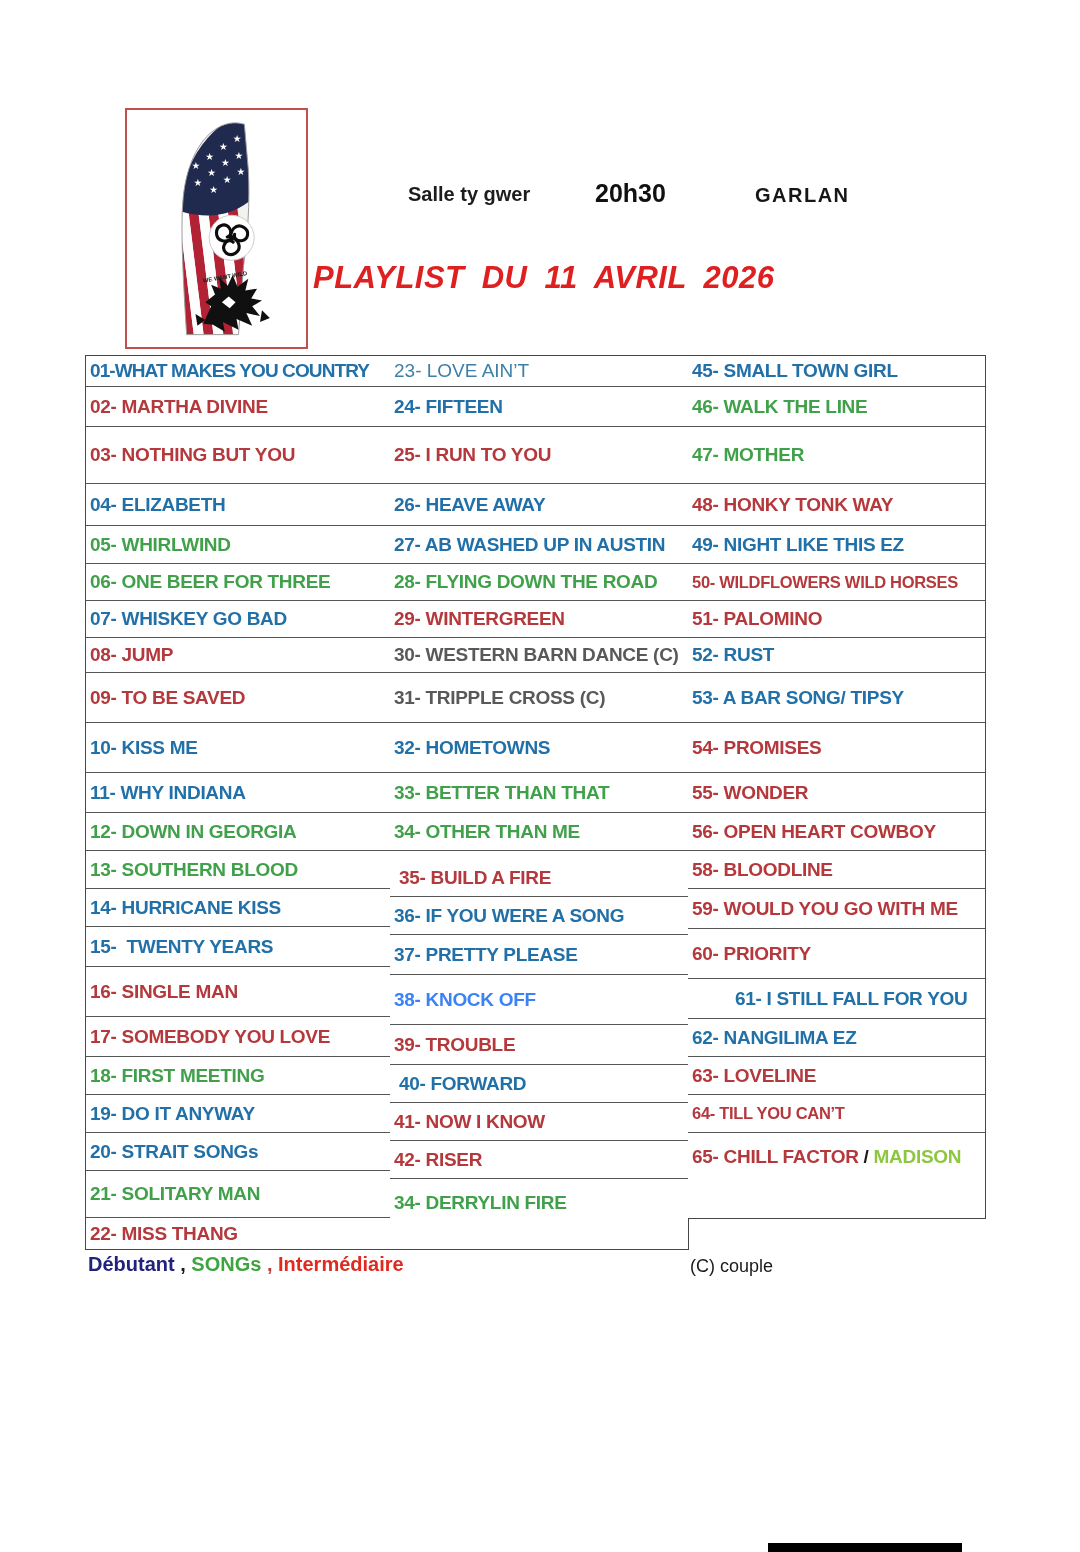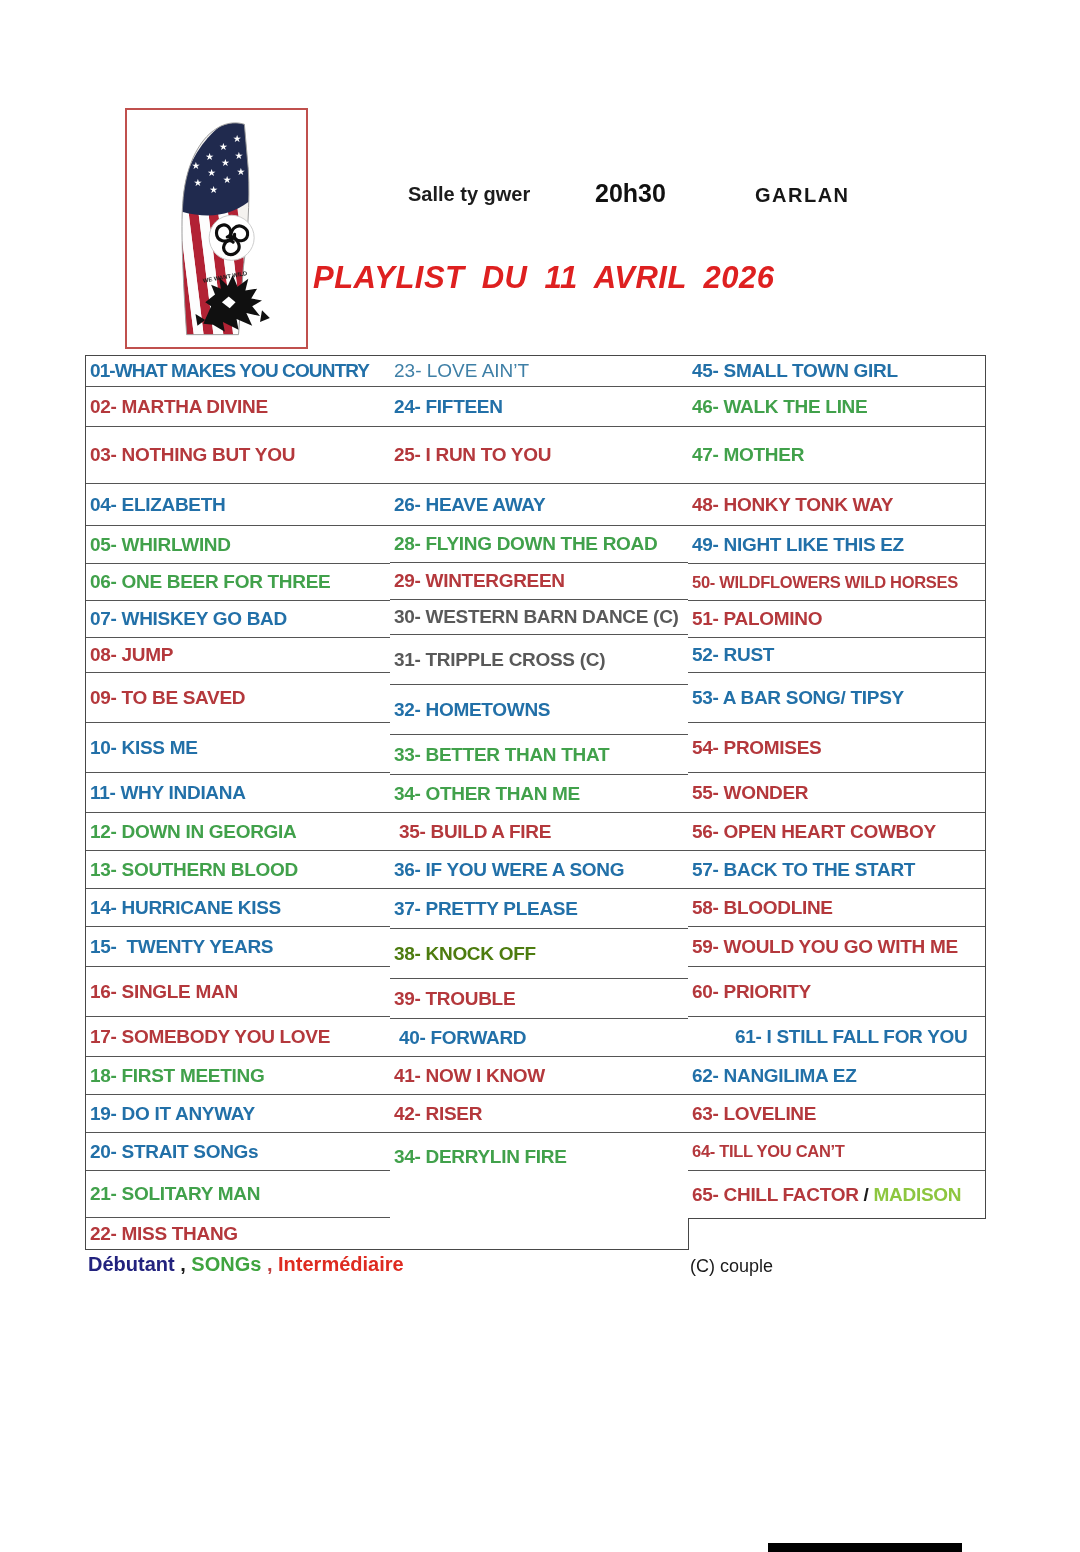--- a/index.html
+++ b/index.html
@@ -177,20 +177,23 @@
     </div>
     <div class="cell" style="height: 40px;">
       <span class="song" style="color: rgb(34, 112, 168);">24- FIFTEEN</span>
     </div>
     <div class="cell" style="height: 57px;">
       <span class="song" style="color: rgb(180, 56, 60);">25- I RUN TO YOU</span>
     </div>
     <div class="cell" style="height: 42px;">
       <span class="song" style="color: rgb(34, 112, 168);">26- HEAVE AWAY</span>
     </div>
+    <div class="cell" style="height: 38px;">
+      <span class="song" style="color: rgb(34, 112, 168);">27- AB WASHED UP IN AUSTIN</span>
+    </div>
     <div class="cell" style="height: 37px;">
       <span class="song" style="color: rgb(65, 161, 75);">28- FLYING DOWN THE ROAD</span>
     </div>
     <div class="cell" style="height: 37px;">
       <span class="song" style="color: rgb(180, 56, 60);">29- WINTERGREEN</span>
     </div>
     <div class="cell" style="height: 35px;">
       <span class="song" style="color: rgb(89, 89, 89);">30- WESTERN BARN DANCE (C)</span>
     </div>
     <div class="cell" style="height: 50px;">
@@ -198,31 +201,31 @@
     </div>
     <div class="cell" style="height: 50px;">
       <span class="song" style="color: rgb(34, 112, 168);">32- HOMETOWNS</span>
     </div>
     <div class="cell" style="height: 40px;">
       <span class="song" style="color: rgb(65, 161, 75);">33- BETTER THAN THAT</span>
     </div>
     <div class="cell" style="height: 38px;">
       <span class="song" style="color: rgb(65, 161, 75);">34- OTHER THAN ME</span>
     </div>
-    <div class="cell" style="height: 38px;">
+    <div class="cell" style="height: 38px; margin-top: 8px;">
       <span class="song" style="color: rgb(180, 56, 60);"> 35- BUILD A FIRE</span>
     </div>
     <div class="cell" style="height: 38px;">
       <span class="song" style="color: rgb(34, 112, 168);">36- IF YOU WERE A SONG</span>
     </div>
     <div class="cell" style="height: 40px;">
       <span class="song" style="color: rgb(34, 112, 168);">37- PRETTY PLEASE</span>
     </div>
     <div class="cell" style="height: 50px;">
-      <span class="song" style="color: #4d7c0f;">38- KNOCK OFF</span>
+      <span class="song" style="color: #3b82f6;">38- KNOCK OFF</span>
     </div>
     <div class="cell" style="height: 40px;">
       <span class="song" style="color: rgb(180, 56, 60);">39- TROUBLE</span>
     </div>
     <div class="cell" style="height: 38px;">
       <span class="song" style="color: rgb(34, 112, 168);"> 40- FORWARD</span>
     </div>
     <div class="cell" style="height: 38px;">
       <span class="song" style="color: rgb(180, 56, 60);">41- NOW I KNOW</span>
     </div>
@@ -264,23 +267,20 @@
     <div class="cell" style="height: 50px;">
       <span class="song" style="color: rgb(180, 56, 60);">54- PROMISES</span>
     </div>
     <div class="cell" style="height: 40px;">
       <span class="song" style="color: rgb(180, 56, 60);">55- WONDER</span>
     </div>
     <div class="cell" style="height: 38px;">
       <span class="song" style="color: rgb(180, 56, 60);">56- OPEN HEART COWBOY</span>
     </div>
     <div class="cell" style="height: 38px;">
-      <span class="song" style="color: rgb(34, 112, 168);">57- BACK TO THE START</span>
-    </div>
-    <div class="cell" style="height: 38px;">
       <span class="song" style="color: rgb(180, 56, 60);">58- BLOODLINE</span>
     </div>
     <div class="cell" style="height: 40px;">
       <span class="song" style="color: rgb(180, 56, 60);">59- WOULD YOU GO WITH ME</span>
     </div>
     <div class="cell" style="height: 50px;">
       <span class="song" style="color: rgb(180, 56, 60);">60- PRIORITY</span>
     </div>
     <div class="cell" style="height: 40px;">
       <span class="song" style="color: rgb(34, 112, 168); margin-left: 43px;">61- I STILL FALL FOR YOU</span>

